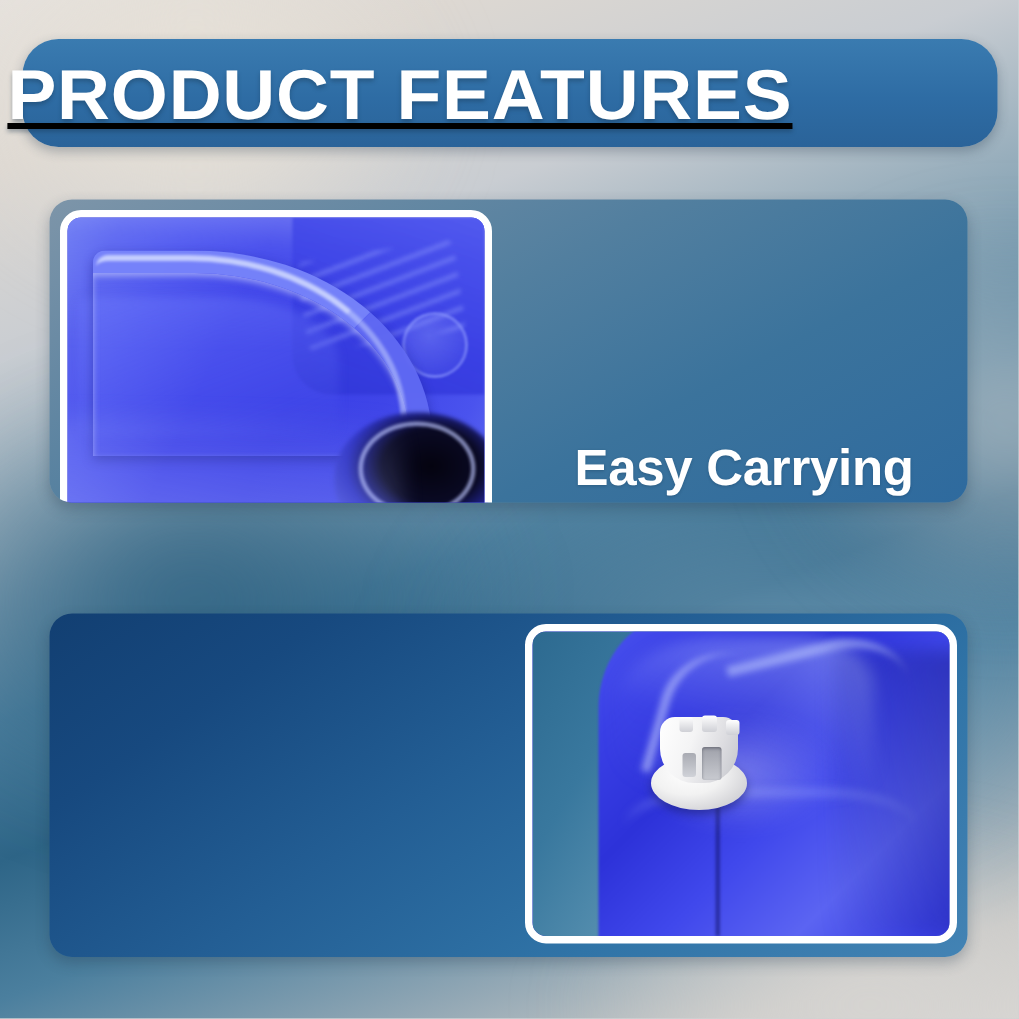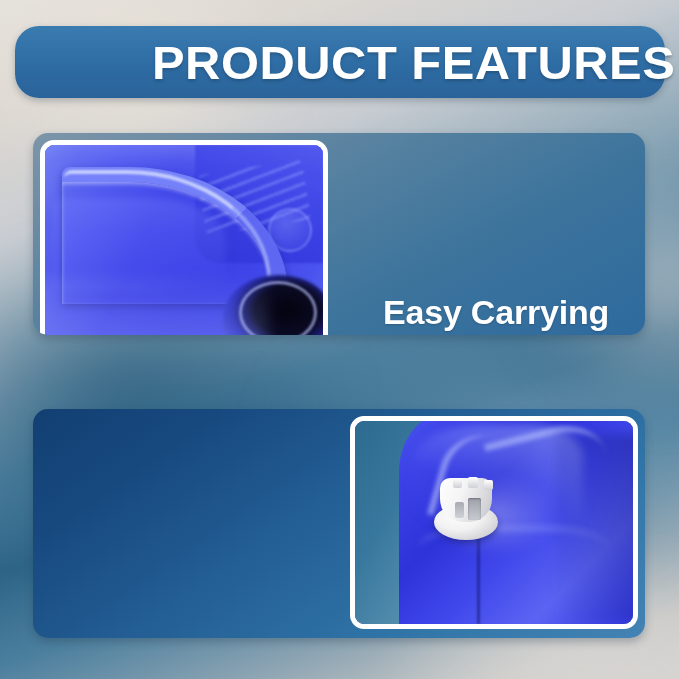--- a/index.html
+++ b/index.html
@@ -79,22 +79,23 @@
     position: absolute;
     left: 15px;
     top: 26px;
     width: 650px;
     height: 72px;
     background: linear-gradient(180deg, #3a7bb0 0%, #2e6ca4 55%, #2a6399 100%);
     border-radius: 24px;
     box-shadow: 0 3px 7px rgba(40,60,80,0.30);
     display: flex;
     align-items: center;
-    justify-content: flex-end;
+    justify-content: flex-start;
     box-sizing: border-box;
+    text-decoration: underline;
   }
   .header-title {
     color: #ffffff;
     font-size: 47px;
     font-weight: bold;
     letter-spacing: 0.5px;
     line-height: 1;
     white-space: nowrap;
     transform: scaleX(1.04);
     text-shadow: 0 2px 3px rgba(20,45,70,0.35);

